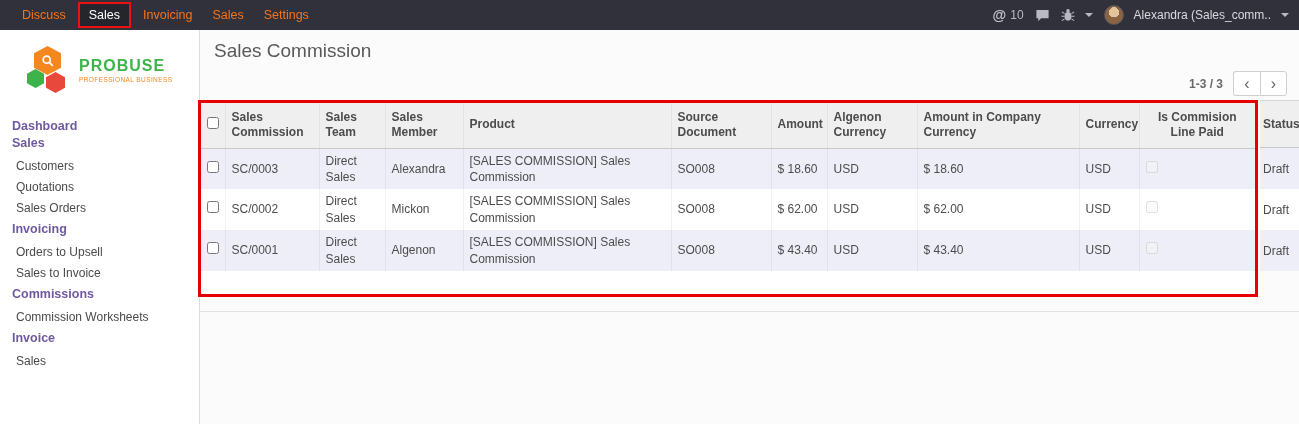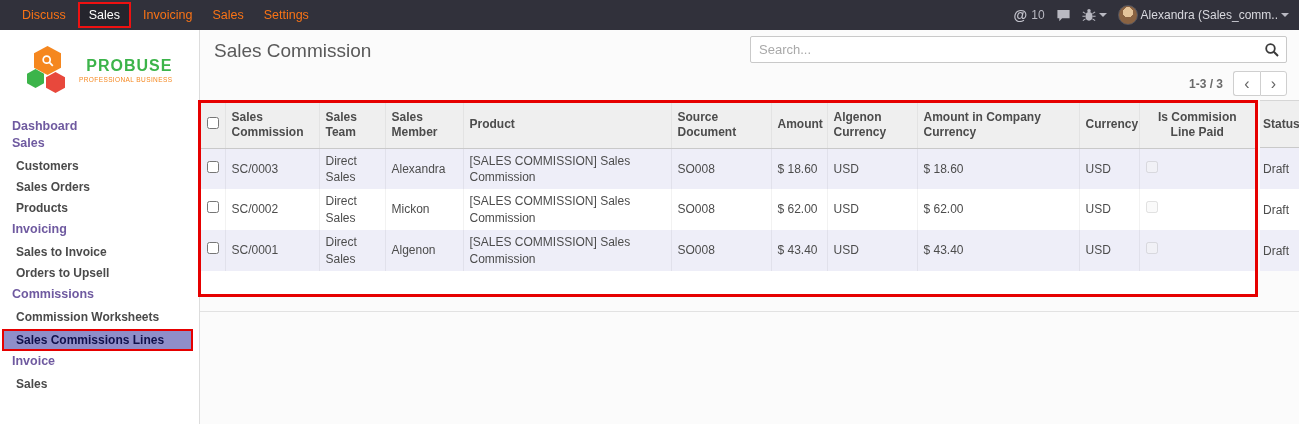--- a/index.html
+++ b/index.html
@@ -7,46 +7,46 @@
   body { font-family: "Liberation Sans", sans-serif; background:#fbfbfb; color:#4c4c4c; }
 
   
   .topbar { height:30px; background:#31313b; display:flex; align-items:center; justify-content:space-between; }
   .topbar-menu { display:flex; align-items:center; height:30px; padding-left:12px; }
   .menu-item { color:#f97316; font-size:12.5px; line-height:30px; padding:14px 10px; cursor:pointer; white-space:nowrap; }
   .menu-item.active { line-height:22px; border:2px solid #ee1111; background:#25252d; color:#fff; padding:0 9px; margin:0 2px; }
   .top-right { display:flex; align-items:center; gap:11px; padding-right:10px; color:#b9b9c2; font-size:12px; }
   .mention { display:flex; align-items:center; gap:4px; }
   .at-glyph { font-size:14px; font-weight:bold; color:#c3c3cc; }
-  .icon-wrap { display:flex; align-items:center; gap:3px; cursor:pointer; }
+  .icon-wrap { display:flex; align-items:center; gap:10px; cursor:pointer; }
   .caret { display:inline-block; width:0; height:0; border-left:4px solid transparent; border-right:4px solid transparent; border-top:4px solid #b9b9c2; }
   .avatar { width:20px; height:20px; border-radius:50%; background:radial-gradient(circle at 50% 35%, #e4c49a 0 34%, #8a6342 35% 100%); border:1px solid #55555f; }
   .user-label { color:#d9d9df; font-size:12px; white-space:nowrap; }
 
   
   .layout { display:flex; height:394px; }
   .sidebar { width:200px; background:#fff; border-right:1px solid #ddd; flex:none; }
   .main { flex:1; position:relative; background:#fbfbfb; }
 
   
   .brand { display:flex; align-items:center; gap:7px; padding:16px 0 10px 26px; cursor:pointer; }
   .logo-mark { position:relative; width:46px; height:48px; flex:none; }
   .hex { position:absolute; clip-path:polygon(50% 0%,100% 25%,100% 75%,50% 100%,0% 75%,0% 25%); }
   .hex-orange { width:27px; height:29px; left:8px; top:0; background:#f5871f; display:flex; align-items:center; justify-content:center; }
   .hex-green { width:17px; height:19px; left:1px; top:23px; background:#3cb44a; }
   .hex-red { width:19px; height:21px; left:20px; top:26px; background:#e8483c; }
-  .brand-text { line-height:1.1;text-align:right; }
+  .brand-text { line-height:1.1; }
   .brand-name { color:#3cb44a; font-weight:bold; font-size:16px; letter-spacing:1px; }
   .brand-tagline { color:#f5871f; font-size:6.5px; letter-spacing:0.4px; margin-top:2px; }
 
   .nav { margin-top:14px; }
   .nav-header { color:#6f5aa0; font-weight:bold; font-size:12.5px; padding-left:12px; line-height:16px; margin-top:2px; }
   .nav-header + .nav-header { margin-top:1px; }
   .nav-items { margin-top:5px; }
-  .nav-item { font-size:12px; color:#4a4a4a; padding-left:16px; line-height:21px; cursor:pointer; white-space:nowrap;font-weight:bold; }
+  .nav-item { font-size:12px; color:#4a4a4a; padding-left:16px; line-height:21px; cursor:pointer; white-space:nowrap; }
   .nav-item.active { background:#8f8ec9; color:#10104a; border:2px solid #e60000; line-height:16px; padding:1px 0 1px 12px; margin:1px 6px 1px 2px; }
 
   
   .page-title { position:absolute; left:14px; top:10px; font-size:19px; font-weight:normal; color:#5a5a5a; }
   .search-box { position:absolute; top:6px; right:12px; width:537px; height:27px; background:#fff; border:1px solid #c9c9c9; border-radius:2px; }
   .search-box input { width:100%; height:100%; border:none; outline:none; padding:0 28px 0 8px; font-size:13px; color:#4c4c4c; font-family:"Liberation Sans",sans-serif; background:transparent; }
   .search-box input::placeholder { color:#a9a9a9; }
   .search-icon { position:absolute; right:6px; top:5px; cursor:pointer; }
   .pager { position:absolute; top:41px; right:12px; display:flex; align-items:center; gap:10px; }
   .pager-range { font-size:12px; color:#6a6a6a;font-weight:bold; }
@@ -134,52 +134,42 @@
         <div class="brand-name">PROBUSE</div>
         <div class="brand-tagline">PROFESSIONAL BUSINESS</div>
       </span>
     </div>
 
     <nav class="nav">
       <div class="nav-header">Dashboard</div>
       <div class="nav-header">Sales</div>
       <div class="nav-items">
         <div class="nav-item">Customers</div>
+        <div class="nav-item">Quotations</div>
         <div class="nav-item">Sales Orders</div>
-        <div class="nav-item">Products</div>
       </div>
       <div class="nav-header">Invoicing</div>
       <div class="nav-items">
+        <div class="nav-item">Orders to Upsell</div>
         <div class="nav-item">Sales to Invoice</div>
-        <div class="nav-item">Orders to Upsell</div>
       </div>
       <div class="nav-header">Commissions</div>
       <div class="nav-items">
         <div class="nav-item">Commission Worksheets</div>
-        <div class="nav-item active">Sales Commissions Lines</div>
       </div>
       <div class="nav-header">Invoice</div>
       <div class="nav-items">
         <div class="nav-item">Sales</div>
       </div>
     </nav>
   </aside>
 
   <main class="main">
     <h1 class="page-title">Sales Commission</h1>
 
-    <div class="search-box">
-      <input type="text" placeholder="Search..." style="">
-      <span class="search-icon">
-        <svg viewBox="0 0 16 16" width="16" height="16">
-            <circle cx="6.5" cy="6.5" r="4.3" fill="none" stroke="#3a3a3a" stroke-width="1.8"></circle>
-            <line x1="9.8" y1="9.8" x2="14" y2="14" stroke="#3a3a3a" stroke-width="2"></line>
-          </svg>
-      </span>
-    </div>
 
     <div class="pager">
       <span class="pager-range">1-3 / 3</span>
       <span class="btn-group">
         <button class="pager-btn prev">‹</button>
         <button class="pager-btn next">›</button>
       </span>
     </div>
 
     <div class="table-zone">

